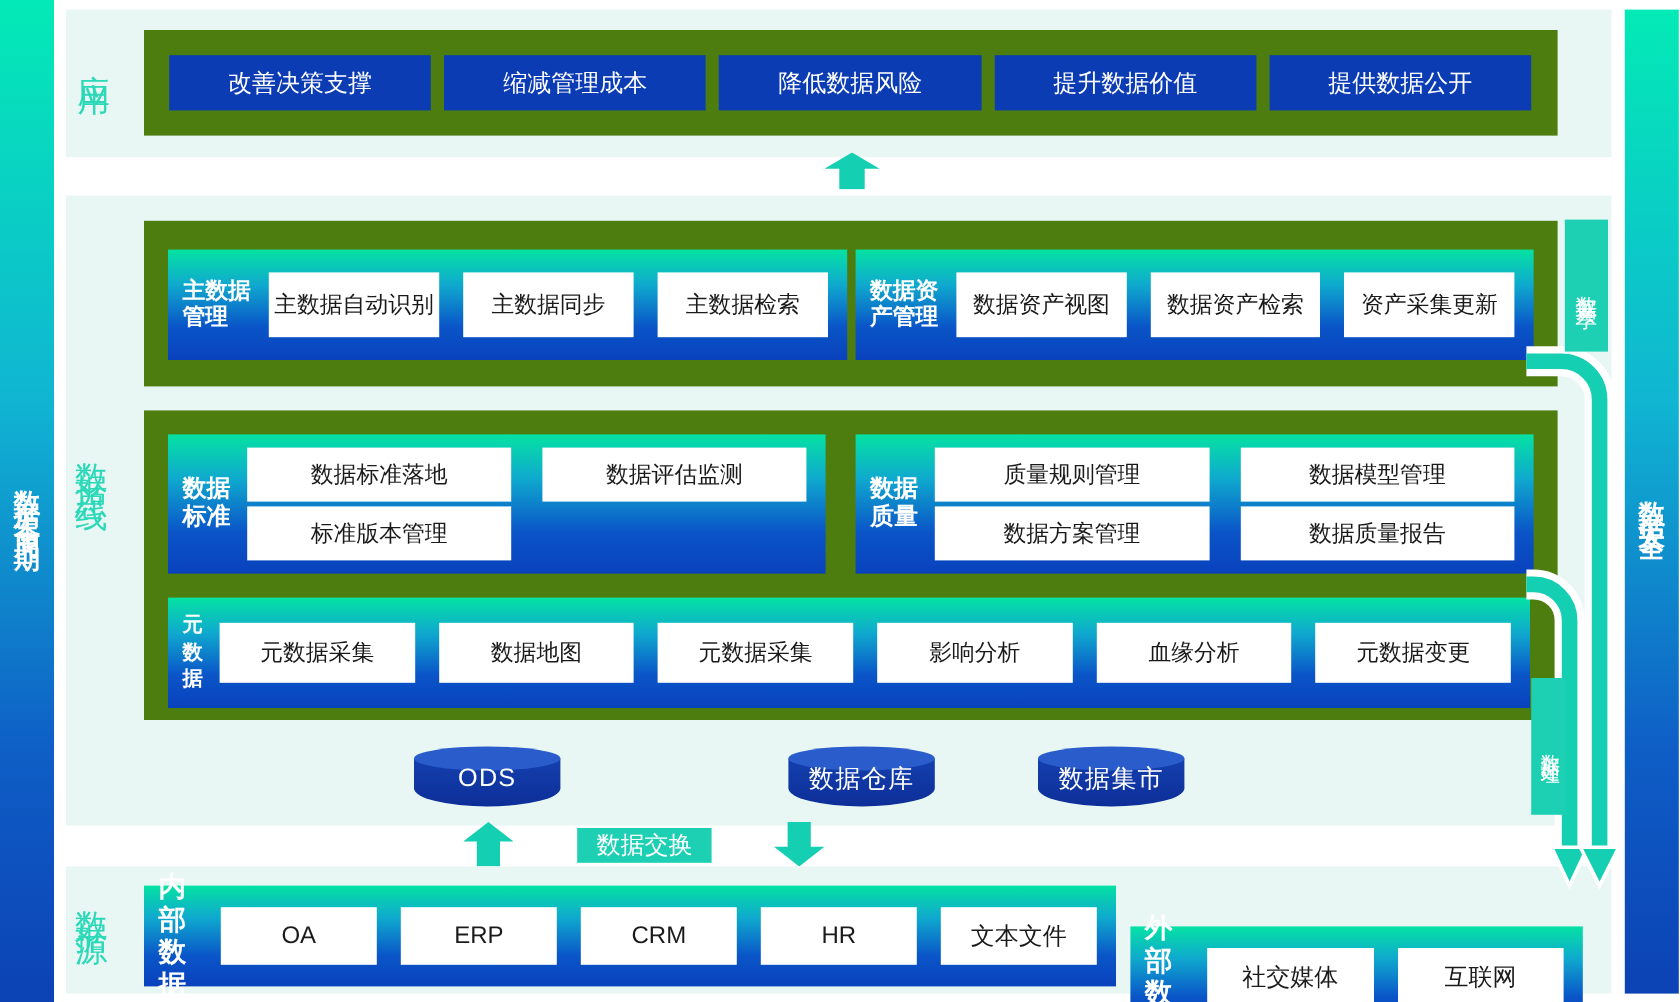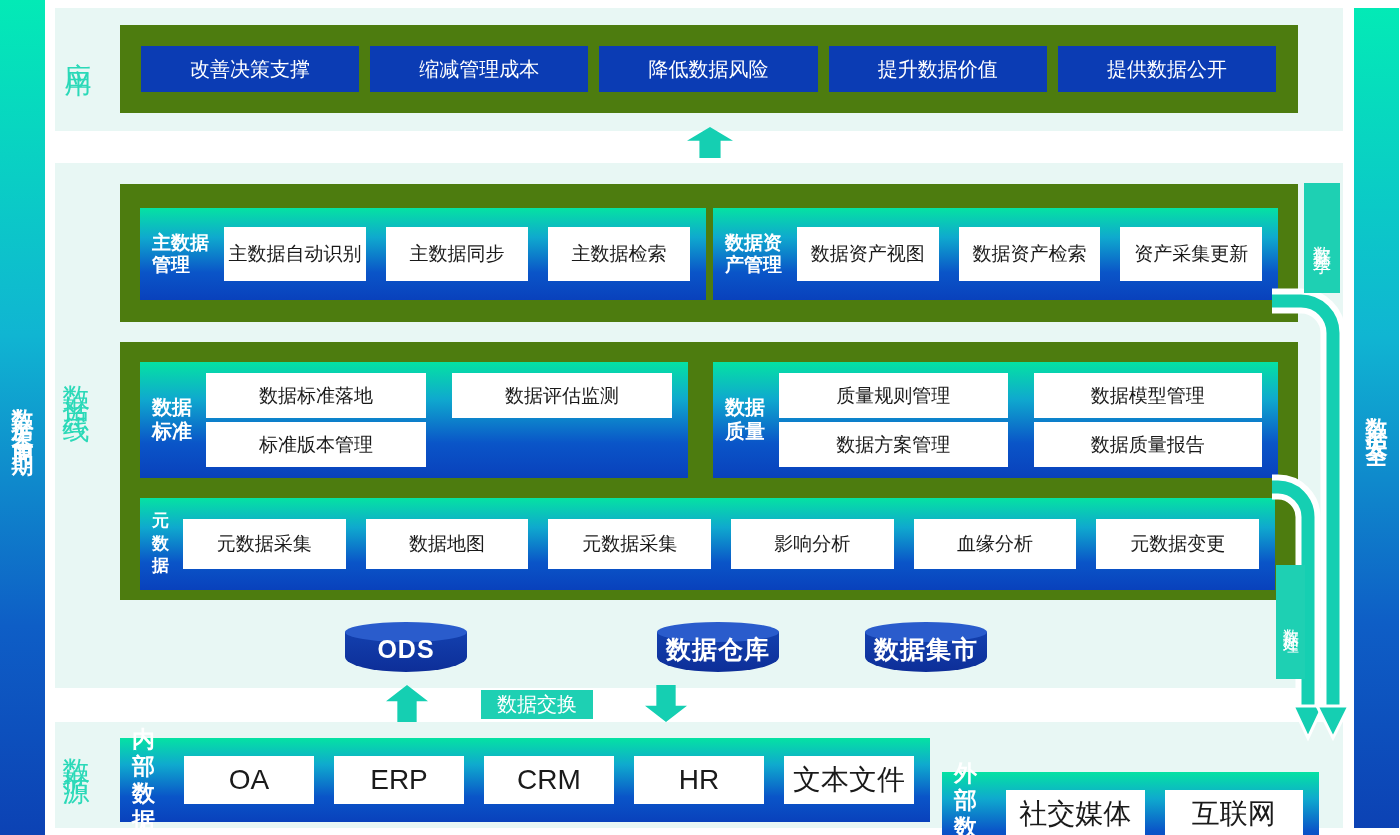--- a/index.html
+++ b/index.html
@@ -41,37 +41,37 @@
     background:linear-gradient(180deg,#05E2A3 0%,#0FA9CE 32%,#0A55C8 70%,#0941BC 100%);}
   .glabel{font-weight:700;color:#fff;line-height:1.18;word-break:break-all;flex:none;}
   .glabel.s19{font-size:19px;width:60px;}
   .glabel.s20{font-size:20px;width:42px;}
   .glabel.s19b{font-size:23px;width:40px;}
   .glabel.v{font-size:17px;width:19px;line-height:1.35;}
   .cards{flex:1;display:flex;gap:20px;align-items:center;}
   .card{background:#fff;color:#1a1a1a;font-size:19px;display:flex;align-items:center;justify-content:center;white-space:nowrap;flex:1;}
   .cards .card{height:54px;}
   .cards-meta .card{height:50px;}
-  .cards-src .card{height:48px;font-size:28px;}
+  .cards-src .card{height:48px;font-size:20px;}
   .cards2x2{flex:1;display:grid;grid-template-columns:1fr 1fr;gap:4px 26px;height:94px;}
   .cards2x2 .card{height:auto;}
 
   #mdm-block{left:140px;top:208px;width:566px;height:92px;}
   #asset-block{left:713px;top:208px;width:565px;height:92px;}
   #std-block{left:140px;top:362px;width:548px;height:116px;}
   #qlt-block{left:713px;top:362px;width:565px;height:116px;}
   #meta-block{left:140px;top:498px;width:1135px;height:92px;}
   #int-block{left:120px;top:738px;width:810px;height:84px;}
   #ext-block{left:942px;top:772px;width:377px;height:84px;}
 
   
   .cyl{position:absolute;width:122px;height:40px;background:linear-gradient(180deg,#1340AE,#0D2E98);
     border-radius:0 0 50% 50% / 0 0 38% 38%;display:flex;align-items:center;justify-content:center;}
   .cyl::before{content:"";position:absolute;left:0;top:-10px;width:122px;height:20px;background:#2A5CCC;border-radius:50%;}
-  .cyl-label{position:relative;color:#fff;font-weight:700;font-size:25px;margin-top:-6px;letter-spacing:1px;text-align:right;}
+  .cyl-label{position:relative;color:#fff;font-weight:400;font-size:21px;margin-top:-6px;letter-spacing:1px;text-align:right;}
   #cyl-ods{left:345px;top:632px;}
   #cyl-dw{left:617px;top:632px;margin-left:40px;}
   #cyl-dm{left:865px;top:632px;}
 
   
   .tarrow{position:absolute;background:#15CFB2;}
   .up{clip-path:polygon(50% 0,100% 44%,73% 44%,73% 100%,27% 100%,27% 44%,0 44%);}
   .down{clip-path:polygon(50% 100%,100% 56%,73% 56%,73% 0,27% 0,27% 56%,0 56%);}
   #arrow-top{left:687px;top:127px;width:46px;height:31px;}
   #arrow-ods{left:386px;top:685px;width:42px;height:37px;}

